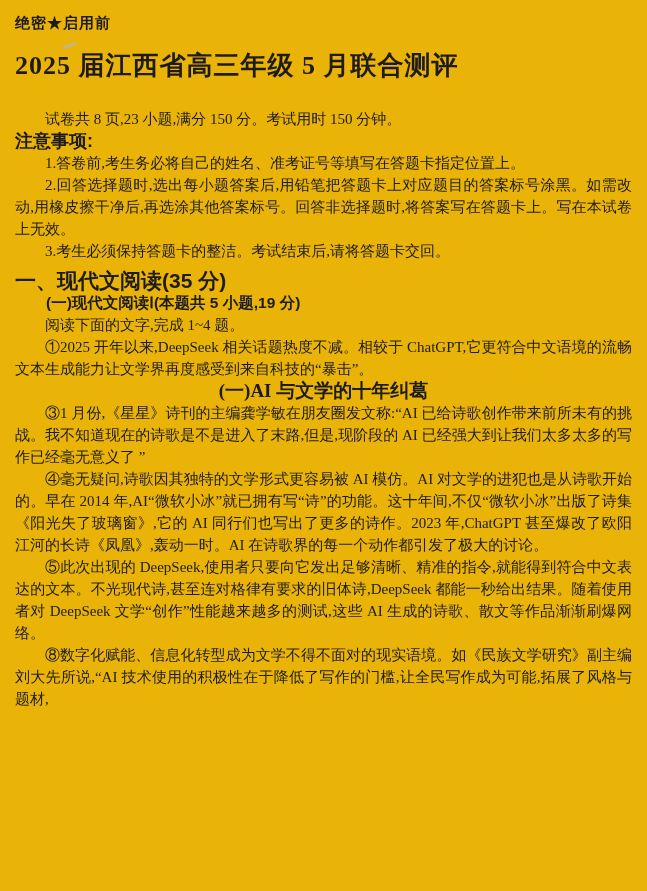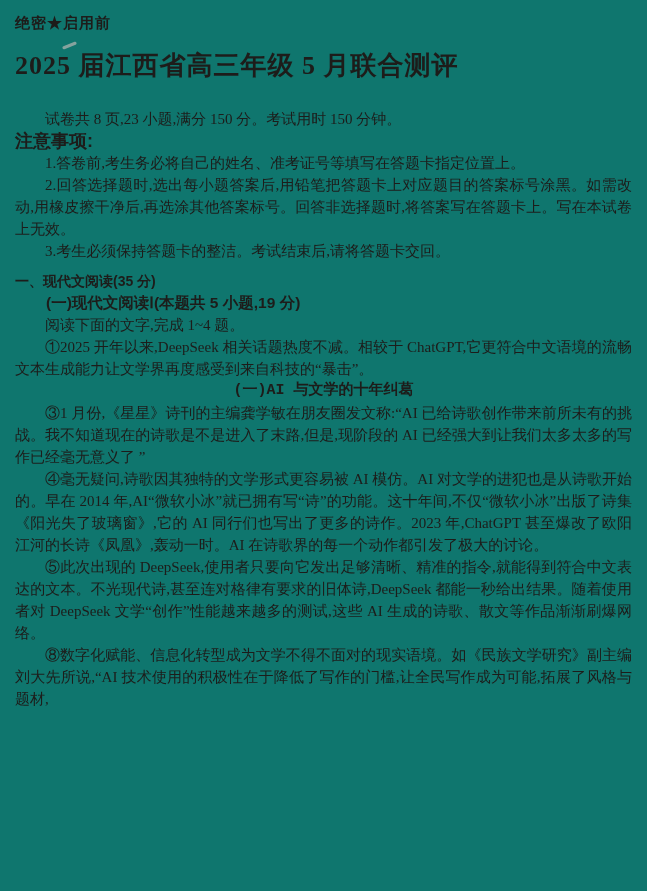--- a/index.html
+++ b/index.html
@@ -6,21 +6,21 @@
     margin: 0;
     padding: 0;
     background: #ffffff;
   }
   .page {
     position: relative;
     width: 647px;
     height: 891px;
     box-sizing: border-box;
     padding: 12px 15px 0 15px;
-    background: #0f766e;
+    background: #eab308;
     color: #1d1c1a;
     font-family: "Liberation Serif", serif;
     font-size: 15px;
     line-height: 22px;
     overflow: hidden;
   }
   .security {
     font-family: "Liberation Sans", sans-serif;
     font-weight: bold;
     font-size: 15px;
@@ -65,40 +65,40 @@
     font-size: 18px;
   }
   .notice-item {
     text-indent: 2em;
     text-align: justify;
   }
   .sec-heading {
     margin-top: 8px;
     font-family: "Liberation Sans", sans-serif;
     font-weight: bold;
-    font-size: 14px;
+    font-size: 21px;
   }
   .part-heading {
     font-family: Liberation Sans, sans-serif;
     font-weight: bold;
     font-size: 15.5px;
     text-indent: 2em;
   }
   .instruction {
     text-indent: 2em;
   }
   .para {
     text-indent: 2em;
     text-align: justify;
   }
   .passage-subtitle {
     text-align: center;
-    font-family: Liberation Mono, monospace;
+    font-family: Liberation Serif, serif;
     font-weight: bold;
-    font-size: 15px;
+    font-size: 19px;
   }
   div[data-name] { min-height: 1px; }
 </style>
 </head>
 <body>
 
 <div class="page" data-name="exam-paper-page">
 
   <div class="security" data-name="security-classification-label">绝密★启用前</div>
   <div class="smudge" data-name="scan-smudge-artifact"></div>

